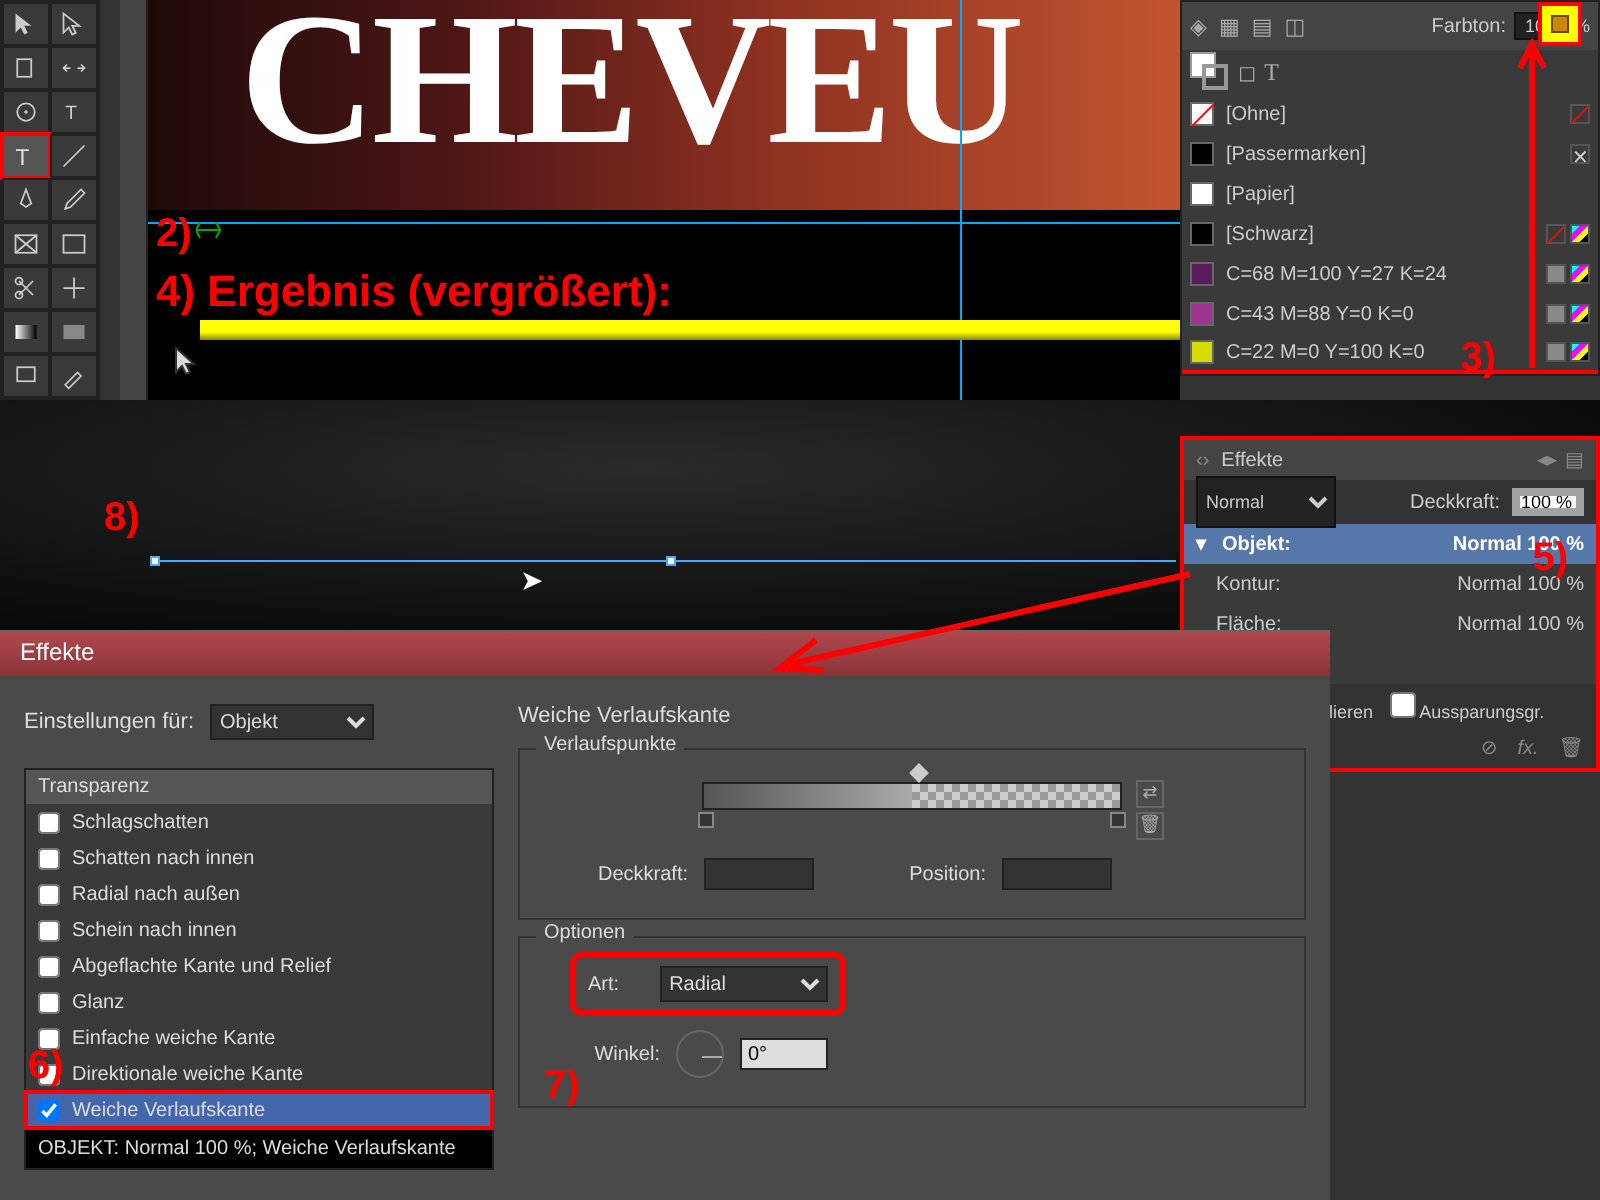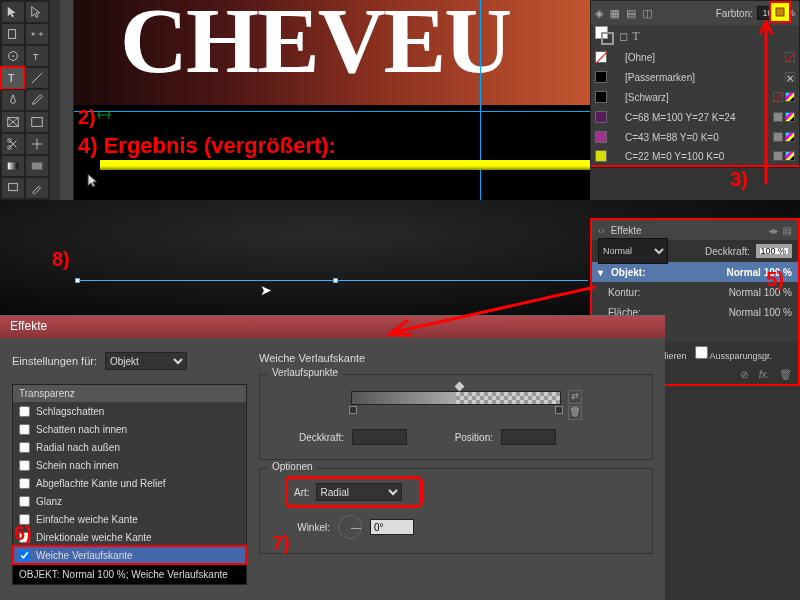--- a/index.html
+++ b/index.html
@@ -30,21 +30,21 @@
 .swatch-header { height: 24px; background: #444; display: flex; align-items: center; padding: 0 4px; gap: 4px; }
 .swatch-header-icons { display: flex; gap: 6px; font-size: 11px; color: #aaa; }
 .farbton { font-size: 10px; color: #ccc; margin-left: auto; }
 .farbton-val { width: 26px; height: 14px; background: #222; border: 1px solid #111; color: #ccc; font-size: 9px; text-align: center; }
 .swatch-row2 { height: 22px; display: flex; align-items: center; padding: 0 4px; gap: 4px; }
 .fill-stroke { width: 20px; height: 20px; position: relative; }
 .fill-box { position: absolute; width: 13px; height: 13px; border: 1px solid #999; background: #fff; }
 .stroke-box { position: absolute; width: 13px; height: 13px; border: 2px solid #999; left: 6px; top: 6px; }
 .t-icon { font-size: 12px; color: #aaa; font-family: serif; }
 .swatch-list { }
-.swatch-item { height: 20px; display: flex; align-items: center; padding: 0 4px; gap: 18px; font-size: 10px; color: #ccc; cursor: pointer; }
+.swatch-item { height: 20px; display: flex; align-items: center; padding: 0 4px; gap: 6px; font-size: 10px; color: #ccc; cursor: pointer; }
 .swatch-chip { width: 12px; height: 12px; border: 1px solid #666; flex-shrink: 0; }
 .swatch-icons { margin-left: auto; display: flex; gap: 2px; }
 .swatch-mini { width: 10px; height: 10px; border: 1px solid #555; }
 .new-swatch-btn { position: absolute; right: 10px; top: 2px; width: 18px; height: 18px; background: #ff0; outline: 2px solid #f00; cursor: pointer; display: flex; align-items: center; justify-content: center; }
 
 
 .dark-area { position: absolute; left: 0; top: 200px; width: 800px; height: 115px; background: radial-gradient(ellipse at 40% 30%, #2a2a2a 0%, #0a0a0a 80%); }
 .selection-line { position: absolute; left: 78px; top: 280px; width: 510px; height: 1px; background: #4af; }
 .sel-handle { position: absolute; width: 5px; height: 5px; background: #fff; border: 1px solid #4af; top: -2px; }
 .cursor-arrow { position: absolute; left: 260px; top: 282px; color: #fff; font-size: 14px; }
@@ -78,21 +78,21 @@
 .fx-section-label { font-size: 11px; color: #ddd; margin-bottom: 10px; }
 .fx-group { border: 1px solid #333; padding: 10px 28px 14px; margin-bottom: 8px; position: relative; }
 .fx-group-title { position: absolute; top: -8px; left: 8px; background: #4a4a4a; padding: 0 4px; font-size: 10px; color: #ddd; }
 .gradient-bar { width: 210px; height: 14px; background: linear-gradient(90deg, #555 0%, #aaa 50%, transparent 50%), repeating-conic-gradient(#999 0% 25%, #ccc 0% 50%); background-size: 100% 100%, 8px 8px; border: 1px solid #222; margin: 6px auto 10px; position: relative; }
 .grad-stop { position: absolute; width: 8px; height: 8px; background: #333; border: 1px solid #888; bottom: -10px; }
 .grad-diamond { position: absolute; width: 7px; height: 7px; background: #ccc; transform: rotate(45deg); top: -9px; left: 50%; }
 .grad-extra { position: absolute; right: -22px; top: 0; width: 14px; height: 14px; border: 1px solid #666; font-size: 9px; color: #aaa; text-align: center; }
 .fx-param-row { display: flex; align-items: center; gap: 8px; font-size: 10px; color: #ddd; margin-top: 6px; }
 .param-label { width: 56px; text-align: right; }
 .param-input { background: #333; border: 1px solid #222; width: 55px; height: 16px; }
-.art-row { display: flex; align-items: center; gap: 6px; font-size: 10px; color: #ddd; outline: 3px solid #f00; padding: 4px 6px; width: 132px; border-radius: 3px; }
+.art-row { display: flex; align-items: center; gap: 20px; font-size: 10px; color: #ddd; outline: 3px solid #f00; padding: 4px 6px; width: 132px; border-radius: 3px; }
 .art-select { background: #333; border: 1px solid #222; color: #ddd; font-size: 10px; height: 18px; width: 86px; }
 .winkel-circle { width: 24px; height: 24px; border: 1px solid #666; border-radius: 50%; position: relative; }
 .winkel-line { position: absolute; width: 10px; height: 1px; background: #aaa; left: 12px; top: 12px; }
 </style>
 </head>
 <body>
 
 <div class="toolbox">
   <div class="tool-row">
       <div class="tool">
@@ -269,20 +269,24 @@
             <div style="position:absolute;width:12px;height:1px;background:#f00;transform:rotate(-45deg);top:4px;left:-2px"></div>
           </div>
         </div>
       </div>
     <div class="swatch-item">
         <div class="swatch-chip" style="background:#000"></div>
         <span>[Passermarken]</span>
         <div class="swatch-icons">
           <div class="swatch-mini">✕</div>
         </div>
+      </div>
+    <div class="swatch-item">
+        <div class="swatch-chip" style="background:#fff"></div>
+        <span>[Papier]</span>
       </div>
     <div class="swatch-item">
         <div class="swatch-chip" style="background:#000"></div>
         <span>[Schwarz]</span>
         <div class="swatch-icons">
           <div class="swatch-mini" style="position:relative">
             <div style="position:absolute;width:12px;height:1px;background:#f00;transform:rotate(-45deg);top:4px;left:-2px"></div>
           </div>
           <div class="swatch-mini" style="background:linear-gradient(135deg,#0ff 0 25%,#f0f 25% 50%,#ff0 50% 75%,#000 75%)"></div>
         </div>

